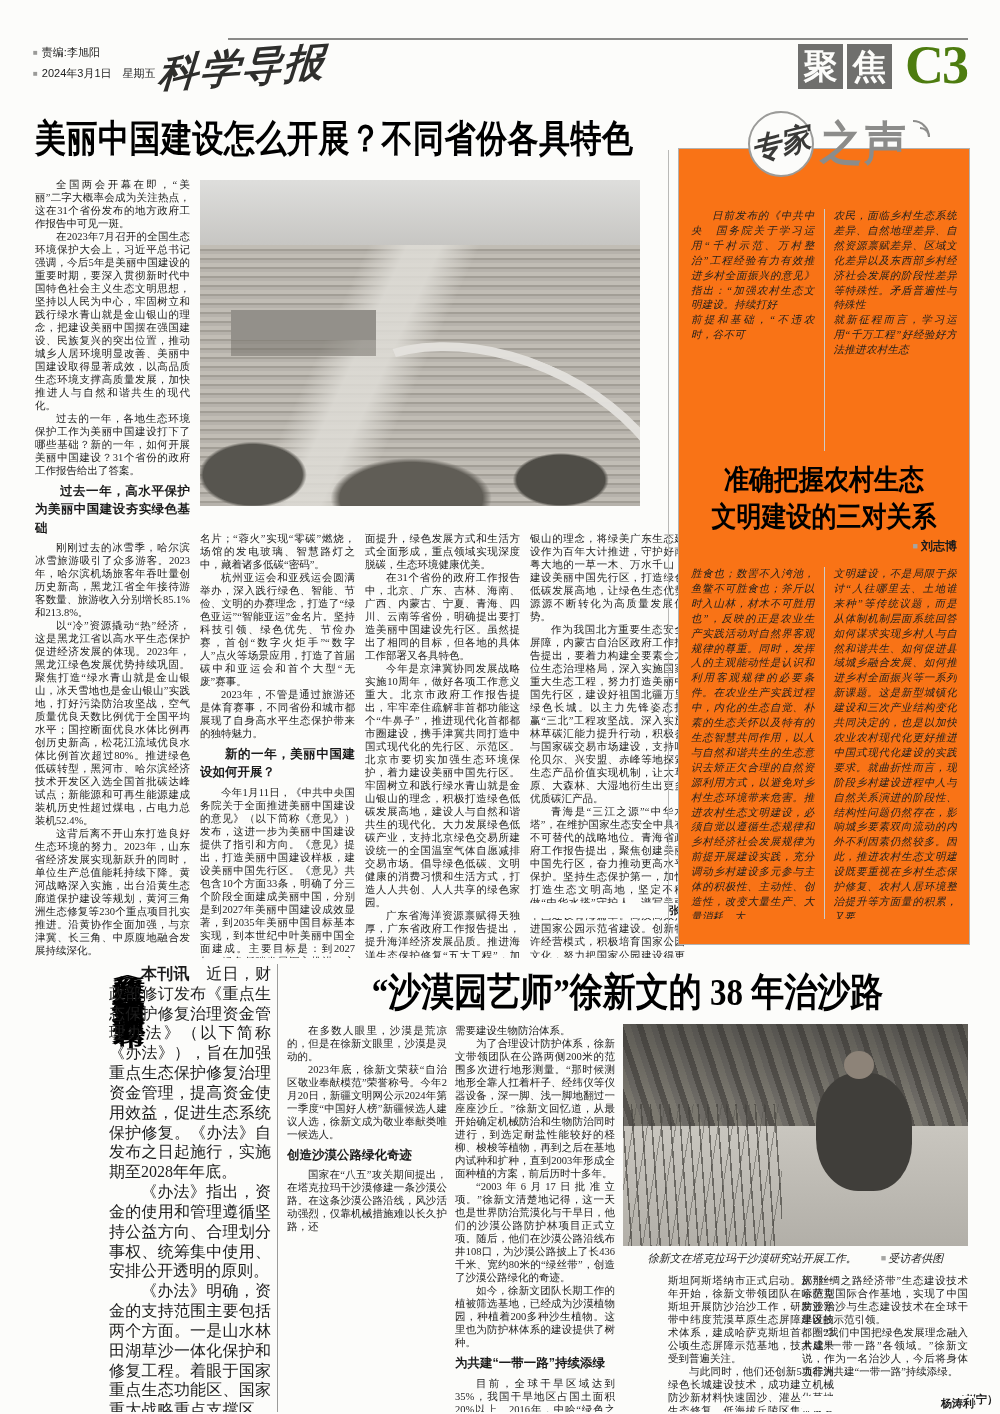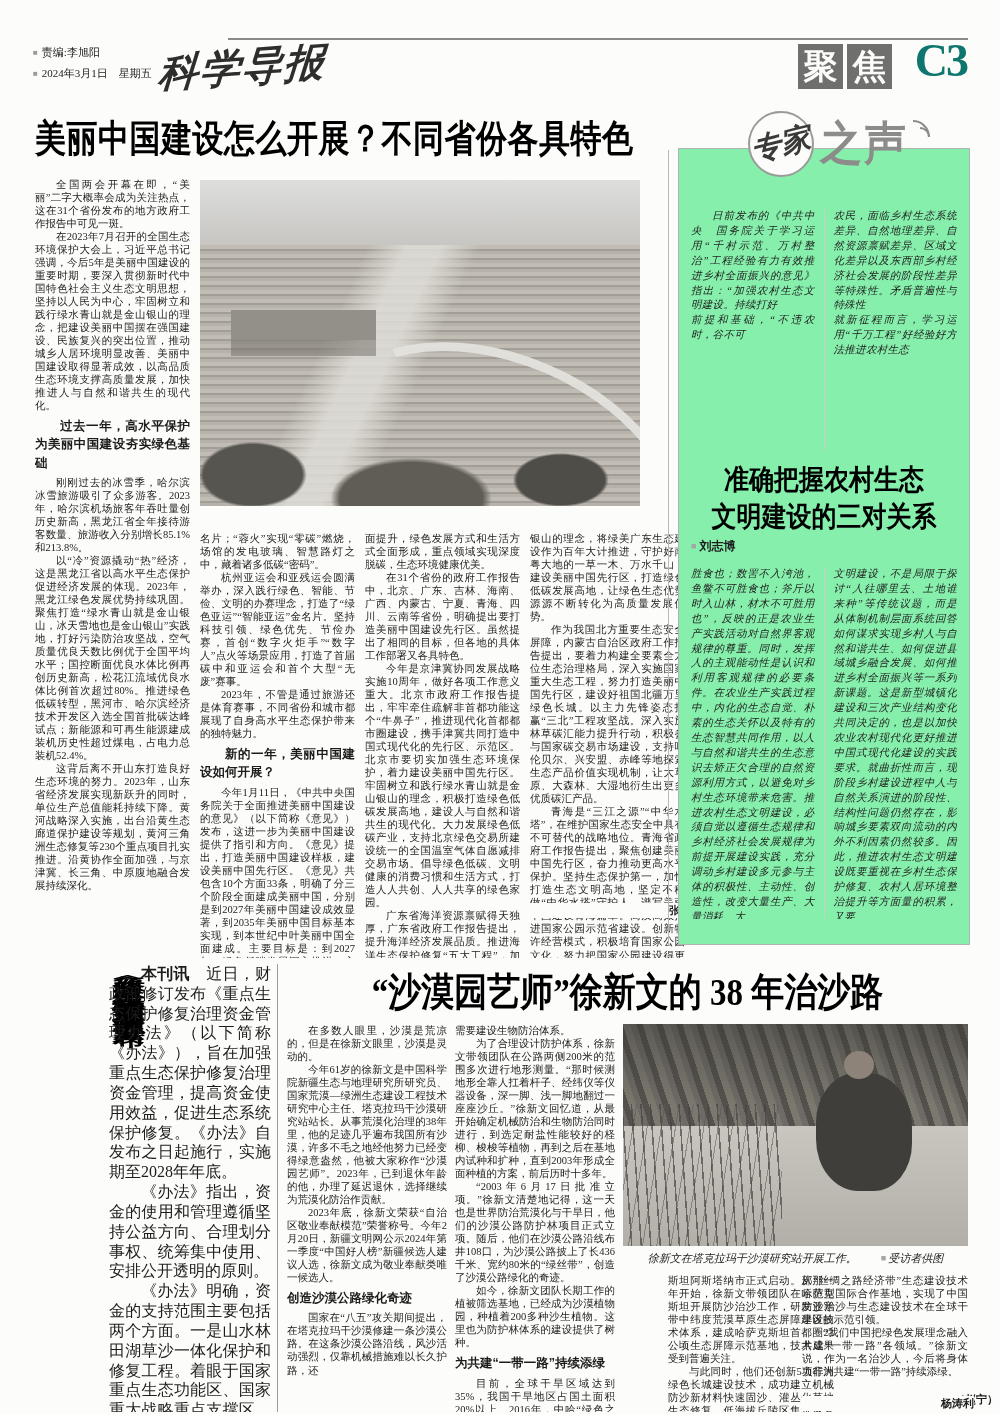--- a/index.html
+++ b/index.html
@@ -1,29 +1,29 @@
 <!DOCTYPE html>
 <html><head>
 <meta charset="utf-8">
 <style>
   html,body{margin:0;padding:0;background:#e8e8e6;}
   .page{position:relative;width:1000px;height:1414px;margin:0 auto;background:#fcfcfa;overflow:hidden;
         font-family:"Liberation Serif","DejaVu Serif",serif;color:#1c1c1c;}
 
   
   .top-rule{position:absolute;left:228px;top:38px;width:740px;height:2px;background:#8a8a88;}
-  .edit-info{position:absolute;left:33px;top:42px;font-family:Liberation Serif, serif;
+  .edit-info{position:absolute;left:33px;top:42px;font-family:Liberation Sans, sans-serif;
              font-size:11px;color:#222;line-height:1.9;}
   .edit-info .row::before{content:"■";color:#9a9a98;font-size:8px;margin-right:4px;vertical-align:1px;}
   .paper-logo{position:absolute;left:158px;top:40px;font-size:40px;font-weight:bold;font-style:italic;
               color:#2e2e2c;transform:rotate(-4deg) skewX(-8deg);letter-spacing:2px;}
   .section-tag{position:absolute;right:108px;top:44px;display:flex;gap:4px;}
   .tag-box{width:45px;height:45px;background:#6f6f6d;color:#fcfcfa;font-family:"Liberation Sans",sans-serif;
            font-weight:bold;font-size:34px;display:flex;align-items:center;justify-content:center;}
-  .page-no{position:absolute;right:33px;top:34px;font-size:46px;font-weight:900;letter-spacing:-2px;color:#0f766e;}
+  .page-no{position:absolute;right:33px;top:34px;font-size:54px;font-weight:900;letter-spacing:-2px;color:#4d7c0f;}
 
   
   .headline{position:absolute;left:35px;top:114px;width:635px;font-family:"Liberation Sans",sans-serif;
             font-weight:900;font-size:31px;letter-spacing:0.5px;color:#000;transform:scaleY(1.2);
             transform-origin:left top;white-space:nowrap;}
   .col{position:absolute;overflow:hidden;}
   .col p{margin:0;text-indent:2em;text-align:justify;font-size:10.5px;line-height:1.24;}
   .col p.ni{text-indent:0;}
   .col .subhead{font-family:"Liberation Sans",sans-serif;font-weight:bold;font-size:12.5px;
                 line-height:1.45;margin:5px 0 4px;text-indent:2em;text-align:justify;}
@@ -48,21 +48,21 @@
   .ph1-moat{position:absolute;bottom:-34%;right:-12%;width:85%;height:75%;border:9px solid rgba(228,226,221,0.95);
      border-color:rgba(228,226,221,0.95) transparent transparent transparent;border-radius:50%;transform:rotate(23deg);}
   .ph1-wall{position:absolute;left:7%;top:40%;width:33%;height:9%;background:#93908a;
      box-shadow:0 16px 0 rgba(118,115,108,0.55);}
   .caption1{position:absolute;left:200px;top:511px;width:440px;text-align:center;font-size:11px;color:#222;}
   .caption1 .credit{margin-left:14px;}
 
   .vrule-main{position:absolute;left:668px;top:150px;width:1px;height:795px;background:#b9b9b7;}
 
   
-  .panel{position:absolute;left:678px;top:148px;width:290px;height:795px;border:1px solid #b3b3b1;background:#86efac;}
+  .panel{position:absolute;left:678px;top:148px;width:290px;height:795px;border:1px solid #b3b3b1;background:#f97316;}
   .panel-logo{position:absolute;left:748px;top:108px;width:222px;height:72px;display:flex;align-items:center;}
   .logo-circle{width:62px;height:62px;border:2px solid #9b9b99;border-radius:50%;background:#fcfcfa;
      display:flex;align-items:center;justify-content:center;flex:0 0 auto;}
   .logo-script{font-size:30px;font-weight:bold;font-style:italic;color:#3a3a38;transform:rotate(-14deg);}
   .logo-rest{font-family:"Liberation Sans",sans-serif;font-weight:900;font-size:42px;color:#8c8c8a;
      margin-left:6px;letter-spacing:2px;transform:scaleY(1.1);}
   .logo-waves{position:relative;width:20px;height:20px;margin-left:2px;margin-top:-34px;}
   .logo-waves i{position:absolute;right:0;bottom:0;border:2px solid #8c8c8a;border-radius:0 100% 0 0;
      border-left:none;border-bottom:none;display:block;}
   .logo-waves i:nth-child(1){width:8px;height:8px;}
@@ -71,21 +71,21 @@
   .panel-cols{display:flex;}
   .panel-cols .pcol{flex:1;overflow:hidden;}
   .panel-cols .pcol + .pcol{border-left:1px solid #ccccca;padding-left:9px;margin-left:9px;}
   .pcol p{margin:0;text-indent:2em;text-align:justify;font-size:10.5px;line-height:1.42;
      font-style:italic;letter-spacing:0.3px;color:#1f1f1d;}
   .pcol p.ni{text-indent:0;}
   .panel-upper{height:242px;}
   .panel-lower{height:352px;}
   .panel-heading{margin:14px 0 2px;text-align:center;font-family:"Liberation Sans",sans-serif;
      font-weight:900;font-size:25px;line-height:1.3;color:#000;transform:scaleY(1.12);}
-  .panel-byline{text-align:left;font-family:Liberation Mono, monospace;font-weight:bold;
+  .panel-byline{text-align:right;font-family:Liberation Mono, monospace;font-weight:bold;
      font-size:12px;margin:8px 0 12px;}
   .panel-byline::before{content:"■";color:#a5a5a3;font-size:9px;margin-right:3px;vertical-align:1px;}
 
   
   .policy{position:absolute;left:33px;top:962px;width:240px;height:452px;}
   .policy-title{position:absolute;left:0;top:0;width:66px;height:452px;writing-mode:vertical-rl;
      font-family:"Liberation Sans",sans-serif;font-weight:900;font-size:17px;letter-spacing:2.5px;
      transform:scaleX(1.9);transform-origin:left top;color:#000;overflow:hidden;line-height:1.9;}
   .policy-body{position:absolute;left:76px;top:2px;width:162px;height:448px;overflow:hidden;}
   .policy-body p{margin:0;text-indent:2em;text-align:justify;font-size:16px;line-height:1.24;}
@@ -137,20 +137,21 @@
     <div class="tag-box">聚</div>
     <div class="tag-box">焦</div>
   </div>
   <div class="page-no">C3</div>
 
   <div class="headline">美丽中国建设怎么开展？不同省份各具特色</div>
 
   <div class="col c1">
       <p>全国两会开幕在即，“美丽”二字大概率会成为关注热点，这在31个省份发布的地方政府工作报告中可见一斑。</p>
       <p>在2023年7月召开的全国生态环境保护大会上，习近平总书记强调，今后5年是美丽中国建设的重要时期，要深入贯彻新时代中国特色社会主义生态文明思想，坚持以人民为中心，牢固树立和践行绿水青山就是金山银山的理念，把建设美丽中国摆在强国建设、民族复兴的突出位置，推动城乡人居环境明显改善、美丽中国建设取得显著成效，以高品质生态环境支撑高质量发展，加快推进人与自然和谐共生的现代化。</p>
+      <p>过去的一年，各地生态环境保护工作为美丽中国建设打下了哪些基础？新的一年，如何开展美丽中国建设？31个省份的政府工作报告给出了答案。</p>
       <div class="subhead">过去一年，高水平保护为美丽中国建设夯实绿色基础</div>
       <p>刚刚过去的冰雪季，哈尔滨冰雪旅游吸引了众多游客。2023年，哈尔滨机场旅客年吞吐量创历史新高，黑龙江省全年接待游客数量、旅游收入分别增长85.1%和213.8%。</p>
       <p>以“冷”资源撬动“热”经济，这是黑龙江省以高水平生态保护促进经济发展的体现。2023年，黑龙江绿色发展优势持续巩固。聚焦打造“绿水青山就是金山银山，冰天雪地也是金山银山”实践地，打好污染防治攻坚战，空气质量优良天数比例优于全国平均水平；国控断面优良水体比例再创历史新高，松花江流域优良水体比例首次超过80%。推进绿色低碳转型，黑河市、哈尔滨经济技术开发区入选全国首批碳达峰试点；新能源和可再生能源建成装机历史性超过煤电，占电力总装机52.4%。</p>
       <p>这背后离不开山东打造良好生态环境的努力。2023年，山东省经济发展实现新跃升的同时，单位生产总值能耗持续下降。黄河战略深入实施，出台沿黄生态廊道保护建设等规划，黄河三角洲生态修复等230个重点项目扎实推进。沿黄协作全面加强，与京津冀、长三角、中原腹地融合发展持续深化。</p>
     </div>
 
   <div class="photo1">
     <div class="ph1-sky"></div>
     <div class="ph1-city"></div>
     <div class="ph1-wall"></div>
@@ -228,21 +229,20 @@
   </div>
   <div class="pinned-sign policy-sign">（赵宁）</div>
 
   <div class="vrule-bottom"></div>
 
   <div class="desert">
     <div class="desert-headline">“沙漠园艺师”徐新文的 38 年治沙路</div>
   </div>
   <div class="col dA desert">
       <p>在多数人眼里，沙漠是荒凉的，但是在徐新文眼里，沙漠是灵动的。</p>
-      <p>今年61岁的徐新文是中国科学院新疆生态与地理研究所研究员、国家荒漠—绿洲生态建设工程技术研究中心主任、塔克拉玛干沙漠研究站站长。从事荒漠化治理的38年里，他的足迹几乎遍布我国所有沙漠，许多不毛之地经他努力已经变得绿意盎然，他被大家称作“沙漠园艺师”。2023年，已到退休年龄的他，办理了延迟退休，选择继续为荒漠化防治作贡献。</p>
       <p>2023年底，徐新文荣获“自治区敬业奉献模范”荣誉称号。今年2月20日，新疆文明网公示2024年第一季度“中国好人榜”新疆候选人建议人选，徐新文成为敬业奉献类唯一候选人。</p>
       <div class="subhead">创造沙漠公路绿化奇迹</div>
       <p>国家在“八五”攻关期间提出，在塔克拉玛干沙漠修建一条沙漠公路。在这条沙漠公路沿线，风沙活动强烈，仅靠机械措施难以长久护路，还</p>
     </div>
   <div class="col dB desert">
       <p class="ni">需要建设生物防治体系。</p>
       <p>为了合理设计防护体系，徐新文带领团队在公路两侧200米的范围多次进行地形测量。“那时候测地形全靠人扛着杆子、经纬仪等仪器设备，深一脚、浅一脚地翻过一座座沙丘。”徐新文回忆道，从最开始确定机械防治和生物防治同时进行，到选定耐盐性能较好的柽柳、梭梭等植物，再到之后在基地内试种和扩种，直到2003年形成全面种植的方案，前后历时十多年。</p>
       <p>“2003年6月17日批准立项。”徐新文清楚地记得，这一天也是世界防治荒漠化与干旱日，他们的沙漠公路防护林项目正式立项。随后，他们在沙漠公路沿线布井108口，为沙漠公路披上了长436千米、宽约80米的“绿丝带”，创造了沙漠公路绿化的奇迹。</p>
       <p>如今，徐新文团队长期工作的植被筛选基地，已经成为沙漠植物园，种植着200多种沙生植物。这里也为防护林体系的建设提供了树种。</p>
       <div class="subhead">为共建“一带一路”持续添绿</div>

